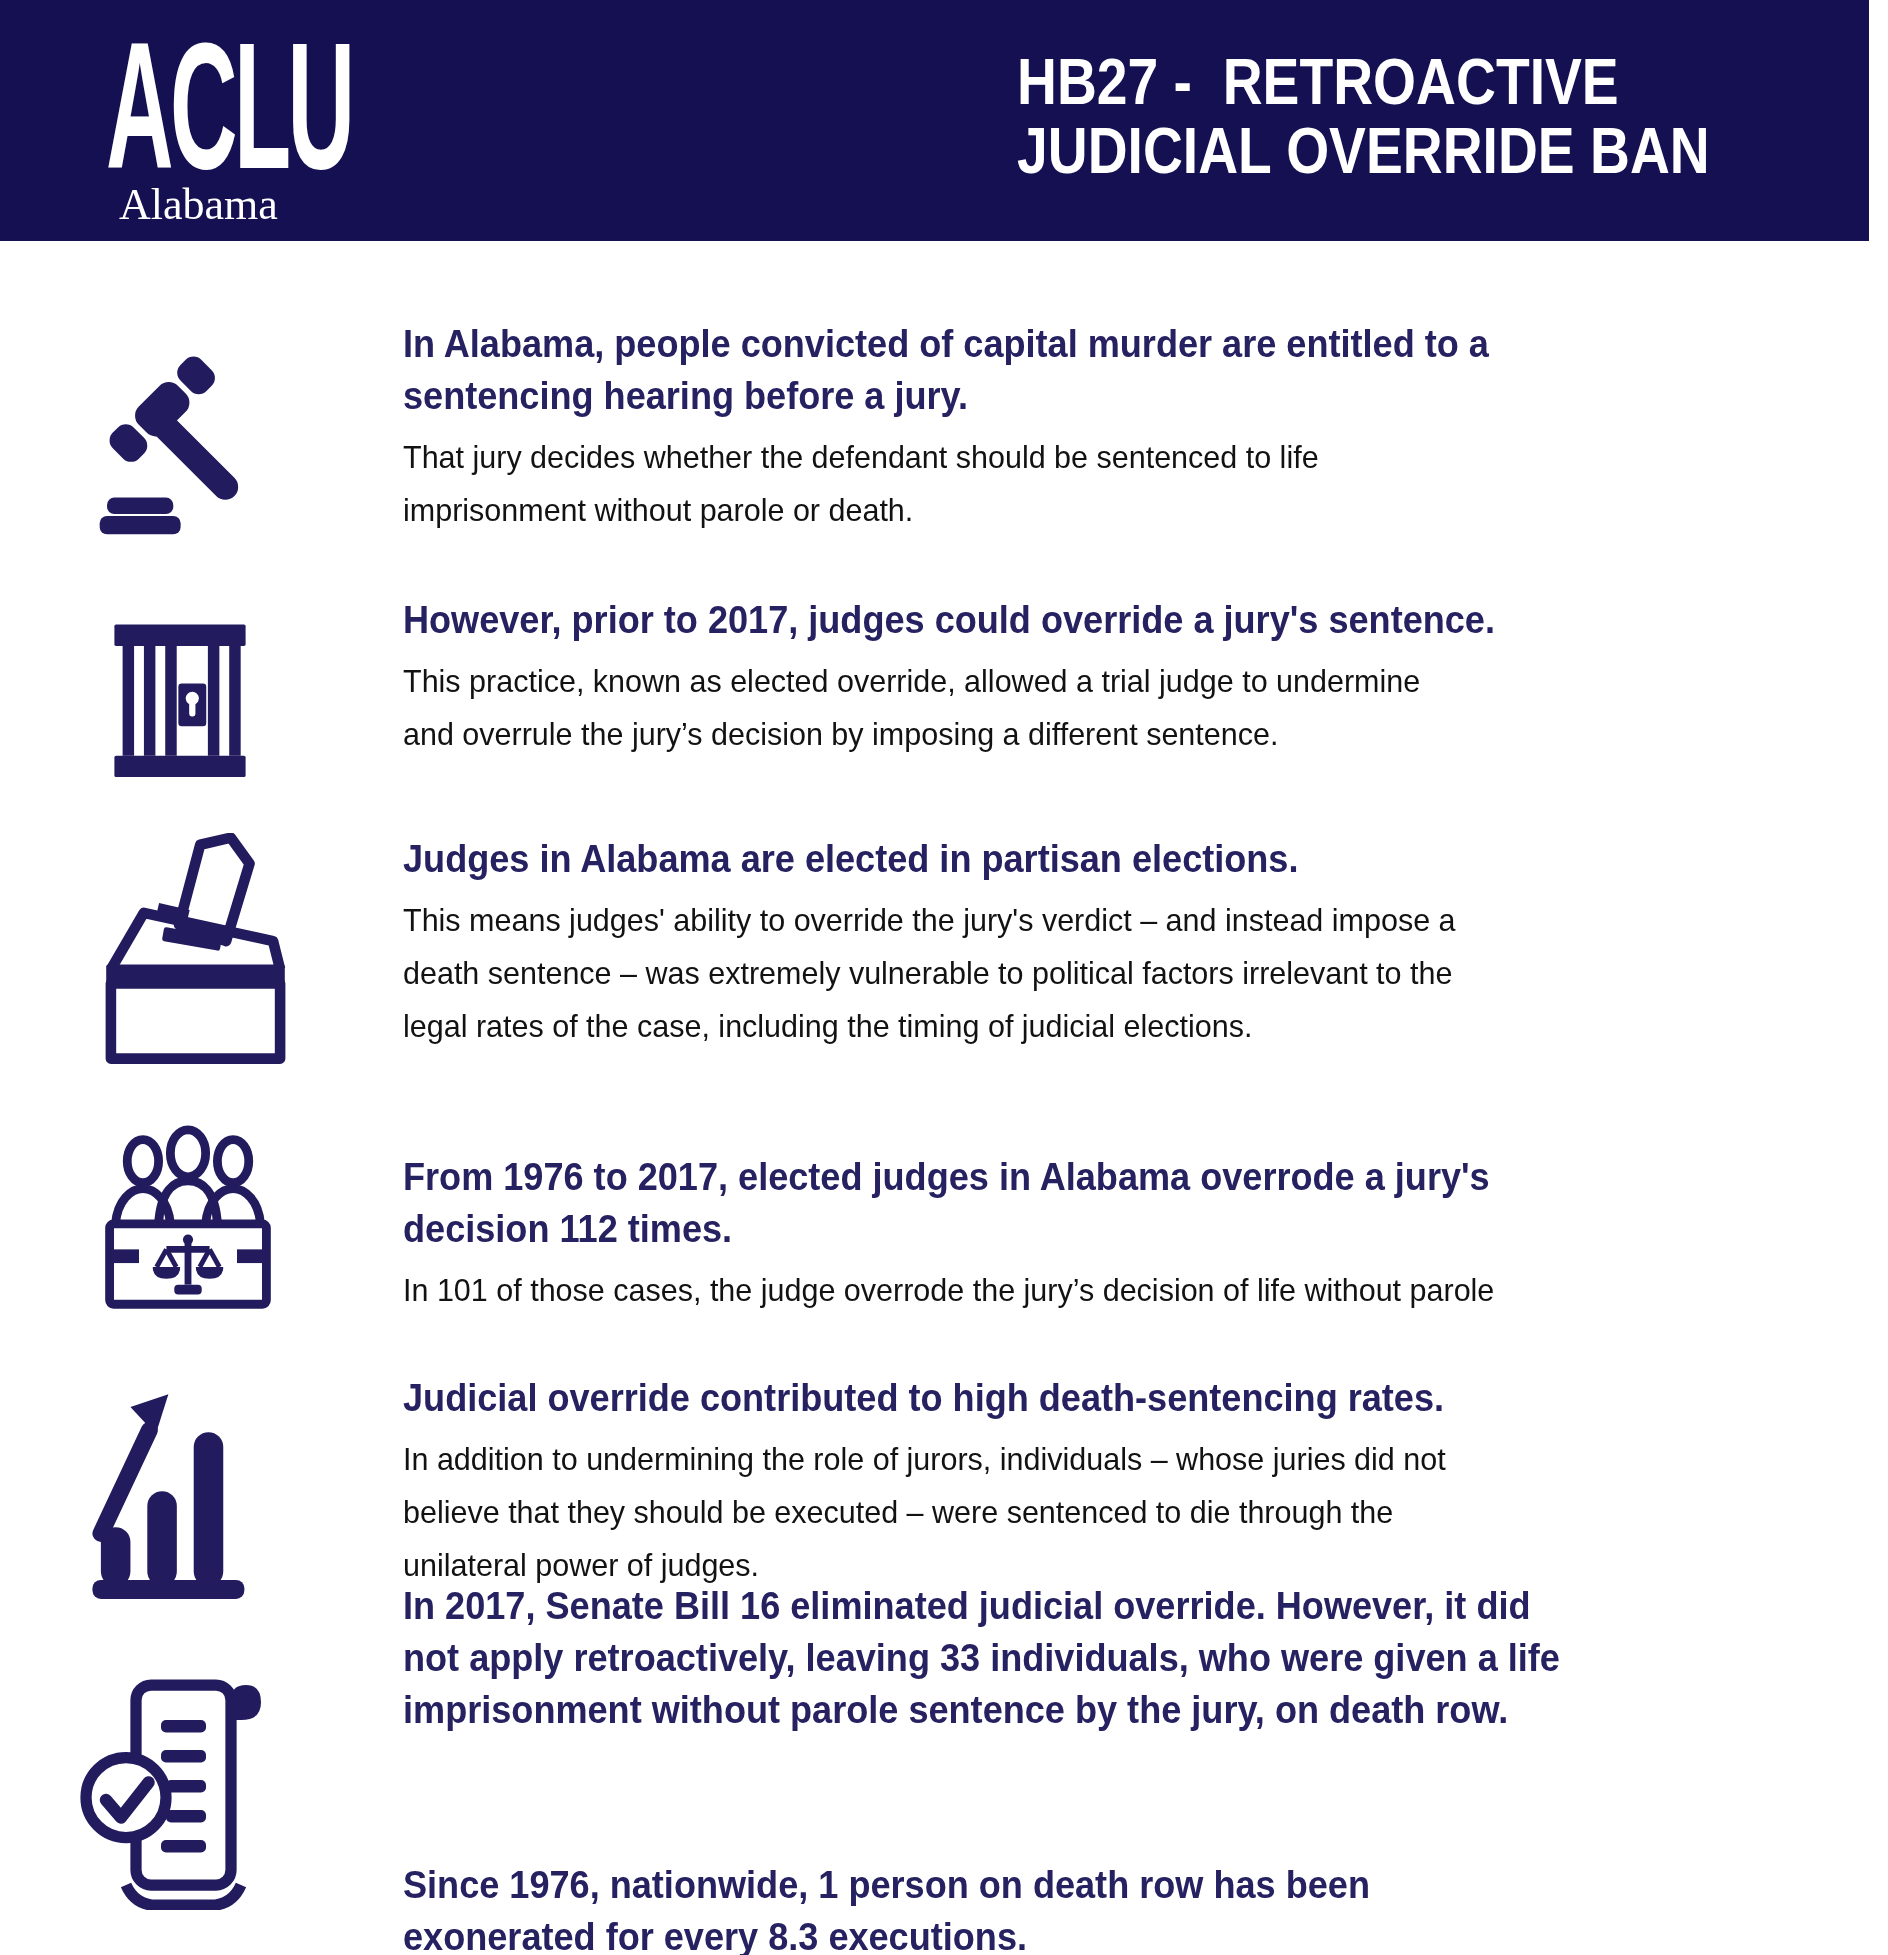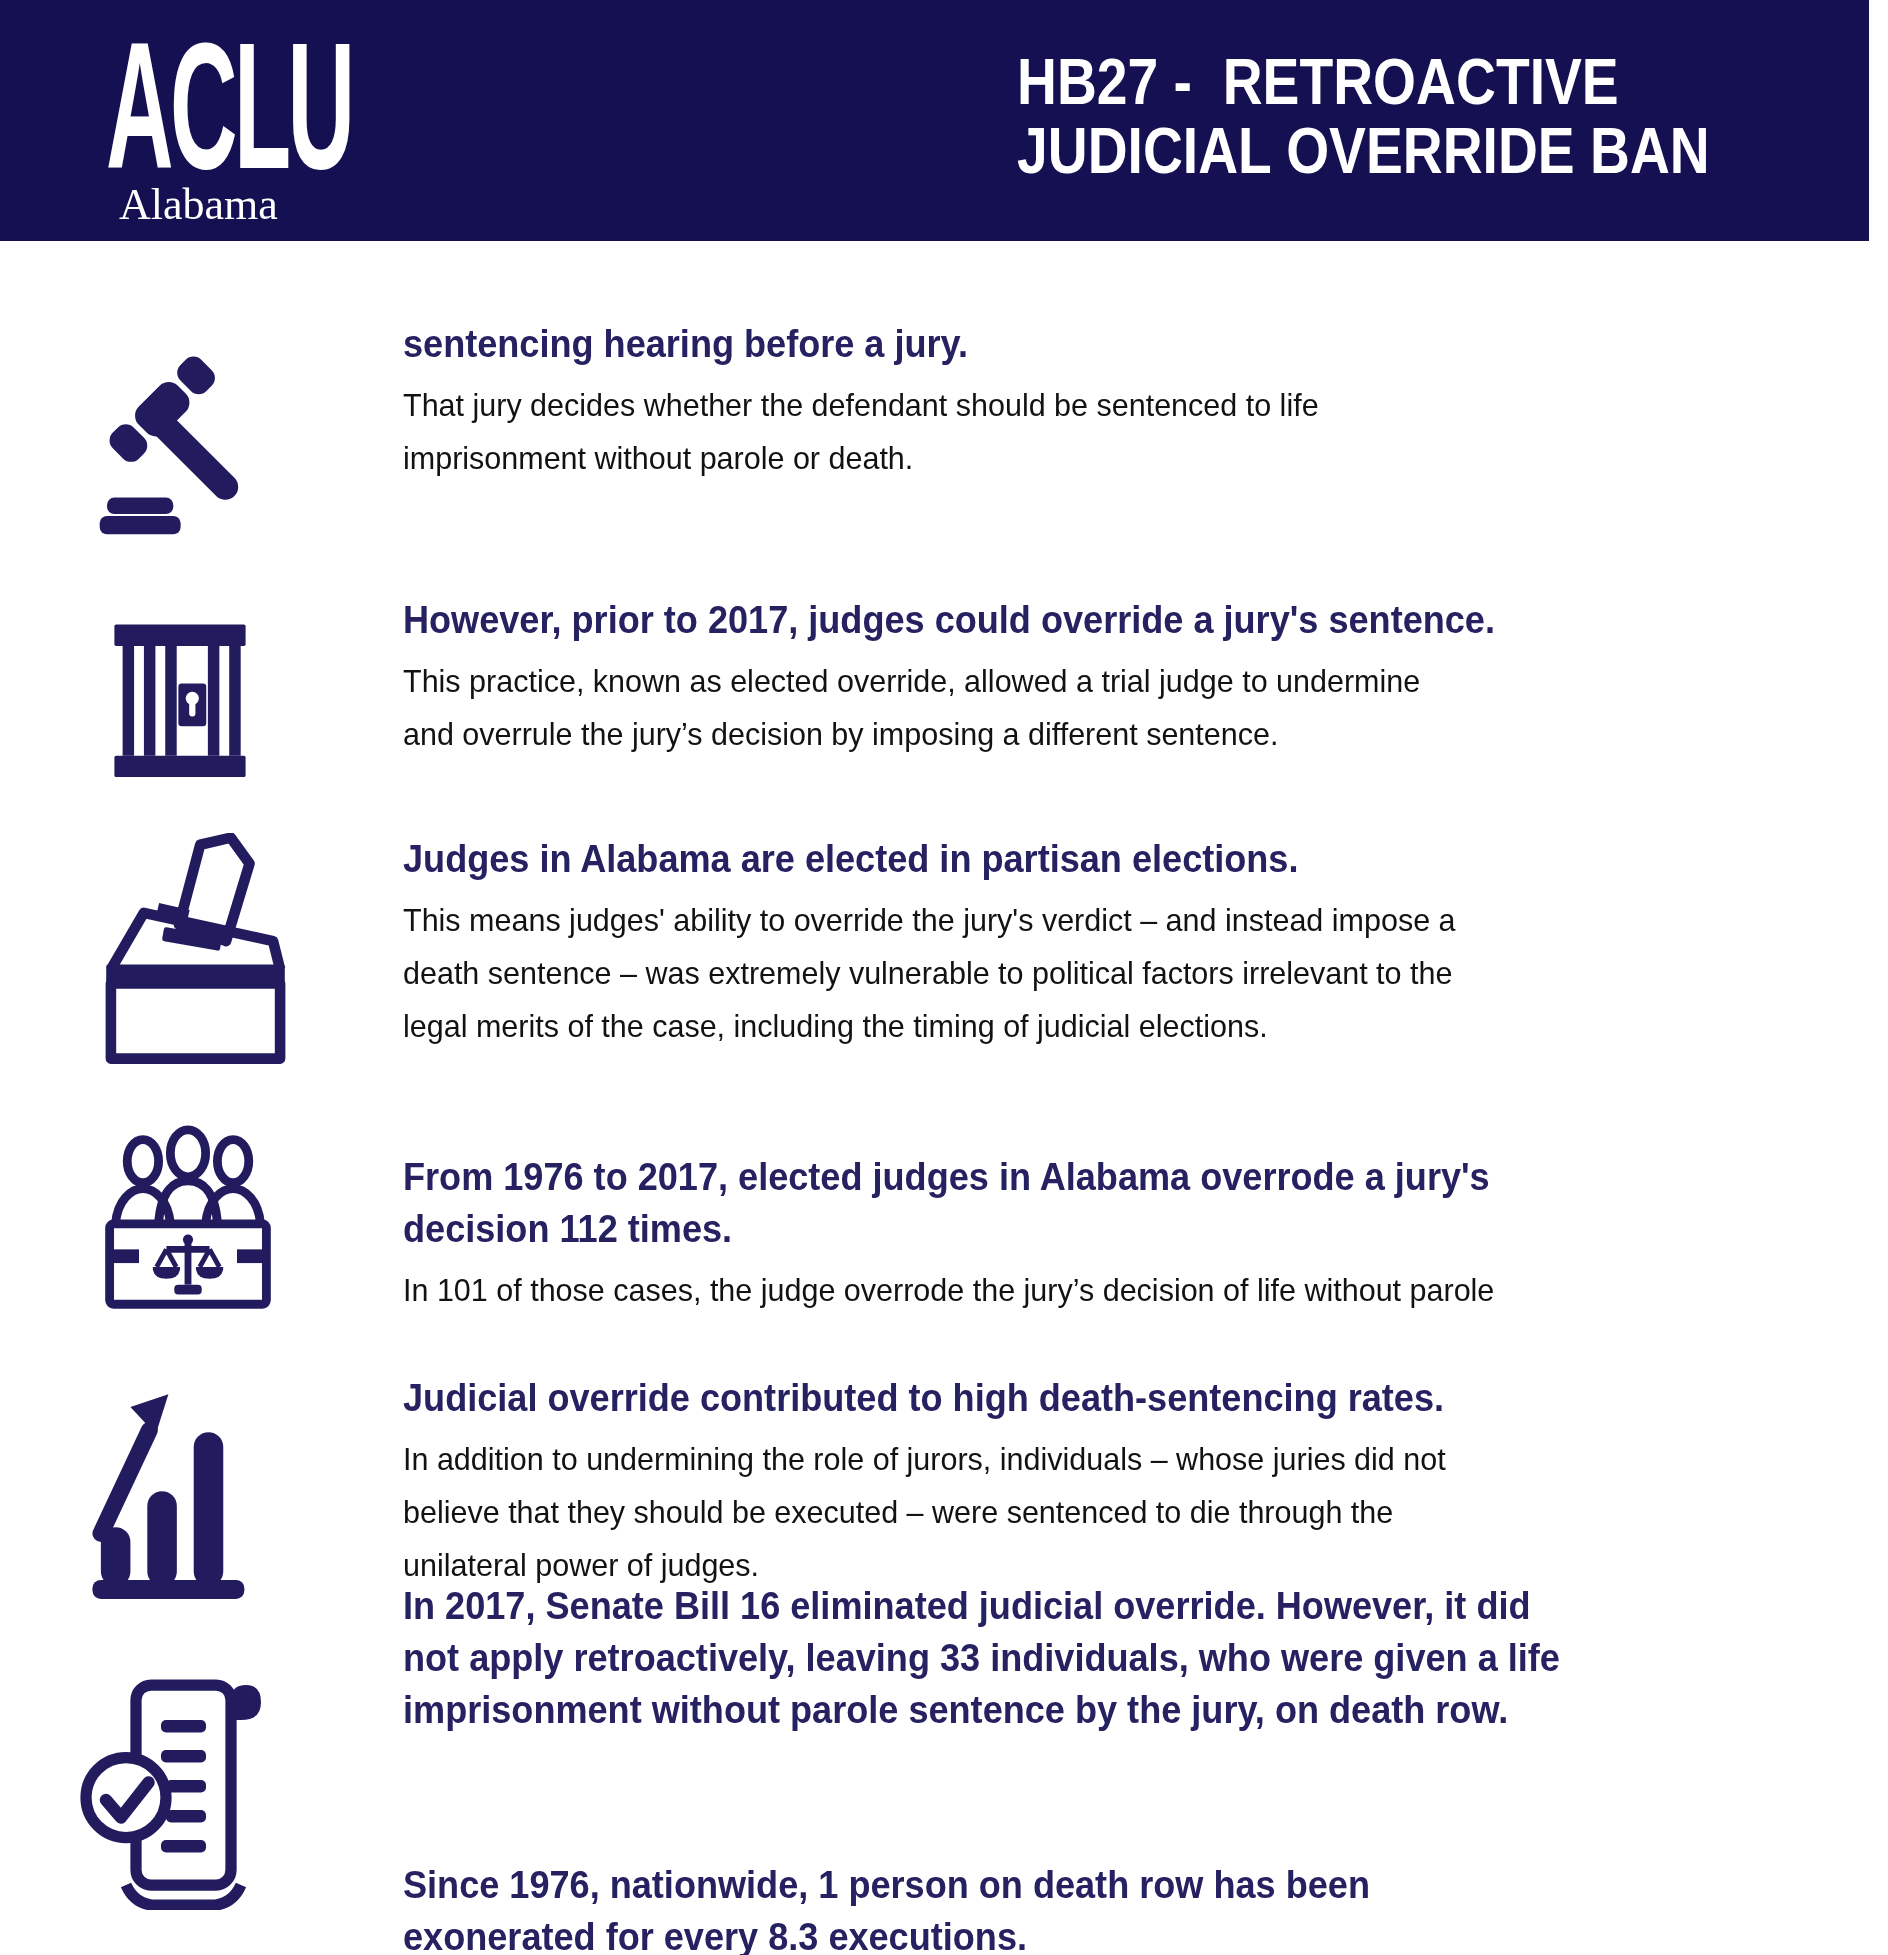--- a/index.html
+++ b/index.html
@@ -54,20 +54,21 @@
         <rect x="26" y="15" width="20" height="30" rx="7"></rect>
         <rect x="26" y="48" width="20" height="16" rx="6"></rect>
       </g>
       <rect x="47" y="26" width="14" height="60" rx="7" transform="rotate(-45 54 56)"></rect>
       <rect x="6" y="78" width="36" height="9" rx="4"></rect>
       <rect x="2" y="88" width="44" height="10" rx="4"></rect>
           </g>
         </svg>
       </div>
       <div class="text-block" style="top: 318px;">
+        <div class="hl"><span>In Alabama, people convicted of capital murder are entitled to a</span></div>
         <div class="hl"><span>sentencing hearing before a jury.</span></div>
         <div class="body-block">
           <div class="bl">That jury decides whether the defendant should be sentenced to life</div>
           <div class="bl">imprisonment without parole or death.</div>
         </div>
       </div>
       <div class="icon-box" style="left: 98px; top: 618px; width: 164px; height: 164px;">
         <svg viewBox="0 0 100 100">
           <g fill="#221c5e">
       <rect x="10" y="4" width="80" height="13" rx="1"></rect>
@@ -98,21 +99,21 @@
       <path d="M14,58 L28,34 L83,46 L86,58"></path>
       <rect x="12" y="56" width="76" height="8" rx="1" fill="#221c5e" stroke="none"></rect>
       <rect x="14" y="64" width="72" height="32"></rect>
         </svg>
       </div>
       <div class="text-block" style="top: 833px;">
         <div class="hl"><span>Judges in Alabama are elected in partisan elections.</span></div>
         <div class="body-block">
           <div class="bl">This means judges' ability to override the jury's verdict – and instead impose a</div>
           <div class="bl">death sentence – was extremely vulnerable to political factors irrelevant to the</div>
-          <div class="bl">legal merits of the case, including the timing of judicial elections.</div>
+          <div class="bl">legal rates of the case, including the timing of judicial elections.</div>
         </div>
       </div>
       <div class="icon-box" style="left: 90px; top: 1120px; width: 196px; height: 196px;">
         <svg viewBox="0 0 100 100" fill="none" stroke="#221c5e" stroke-width="4.5" stroke-linejoin="round">
       <ellipse cx="27" cy="21" rx="8" ry="11"></ellipse>
           <ellipse cx="50" cy="17" rx="9" ry="12"></ellipse>
           <ellipse cx="73" cy="21" rx="8" ry="11"></ellipse>
       <path d="M13,53 C14,41 21,35 27,35 C33,35 40,41 41,53"></path>
       <path d="M35,53 C36,36 43,31 50,31 C57,31 64,36 65,53"></path>
       <path d="M59,53 C60,41 67,35 73,35 C79,35 86,41 87,53"></path>

